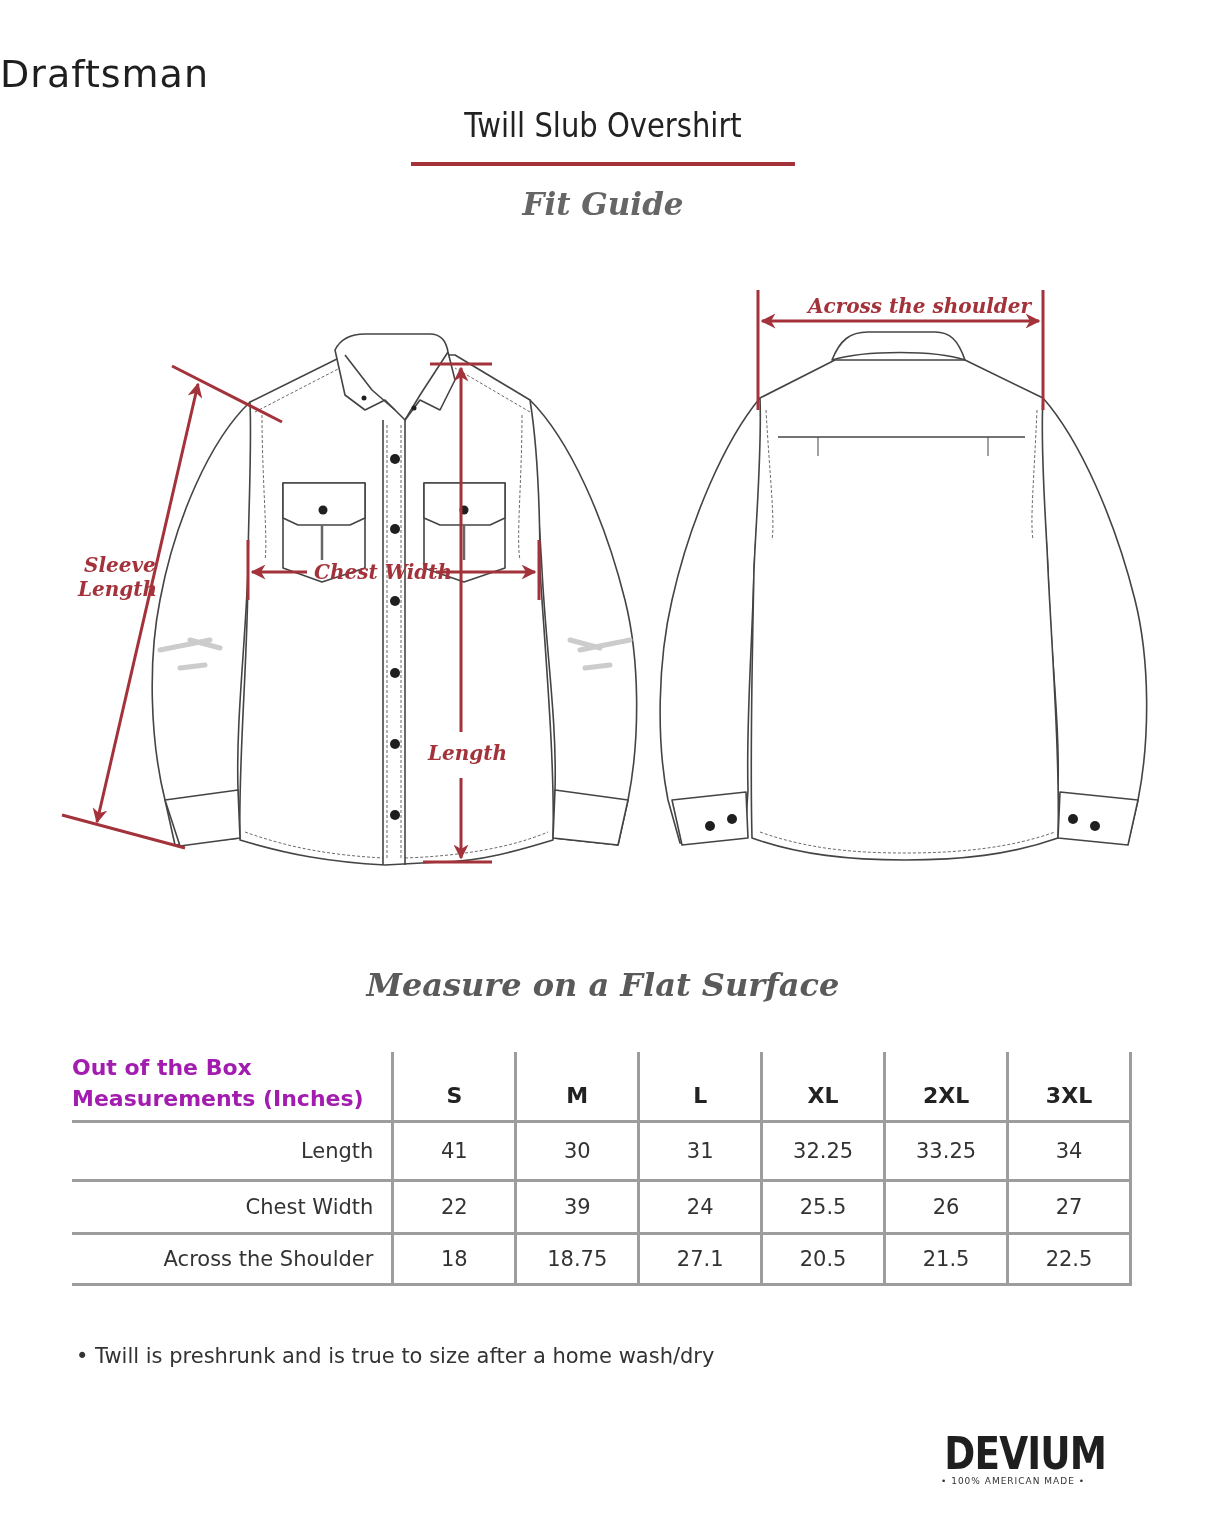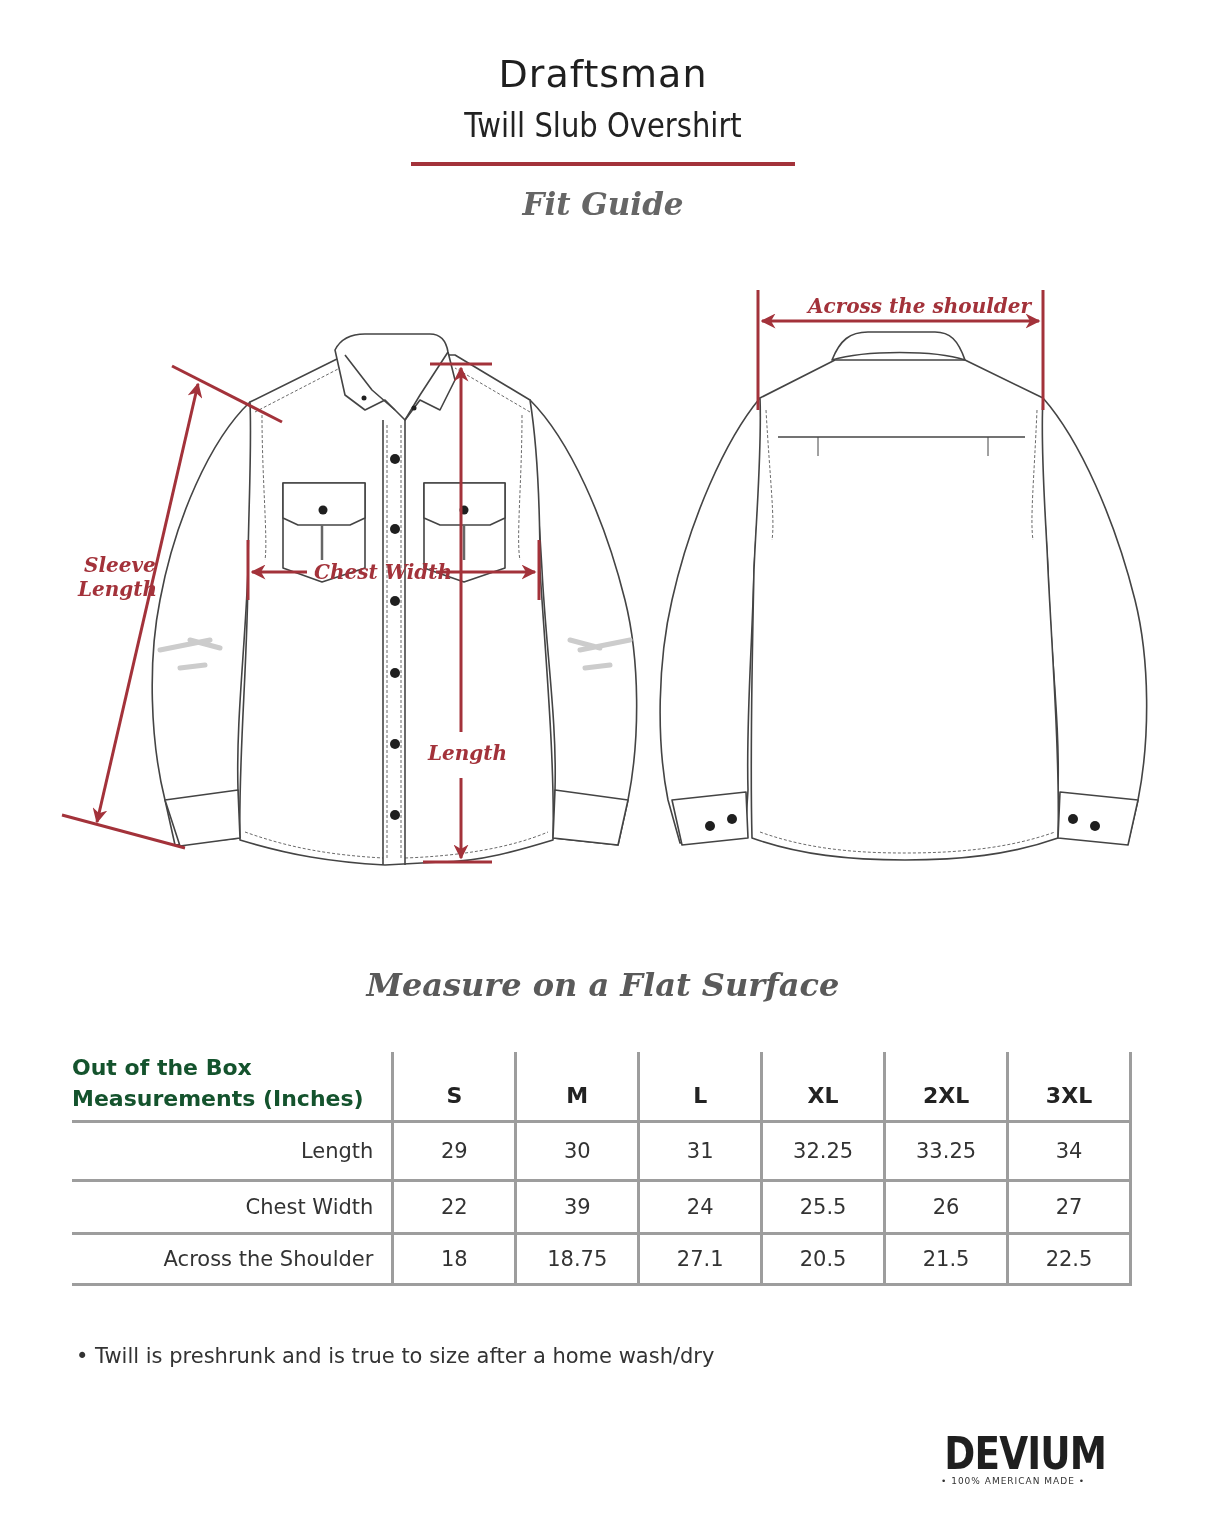--- a/index.html
+++ b/index.html
@@ -1,20 +1,20 @@
 <!DOCTYPE html>
 <html><head>
 <meta charset="utf-8">
 <style>
   * { box-sizing: border-box; margin: 0; padding: 0; }
   html, body { width: 1206px; height: 1518px; background: #ffffff; overflow: hidden; }
   body { position: relative; font-family: "DejaVu Sans", sans-serif; color: #222; }
 
   .title {
-    position: absolute; left: 0; width: 1206px; top: 52px; text-align: center;
+    position: absolute; left: 0; width: 1206px; top: 52px; text-align: left;
     font-family: "DejaVu Sans", sans-serif; font-weight: 500; font-size: 38px;
     letter-spacing: 1px; color: #1f1f1f;
   }
   .subtitle {
     position: absolute; left: 0; width: 1206px; top: 106px; text-align: center;
     font-family: "DejaVu Sans", sans-serif; font-size: 33px; color: #222;
     transform: scaleX(0.88); transform-origin: 603px 0;
   }
   .title-rule {
     position: absolute; left: 411px; top: 162px; width: 384px; height: 4px; background: #a3323a;
@@ -36,21 +36,21 @@
 
   table.size-table {
     position: absolute; left: 72px; top: 1052px; width: 1060px;
     border-collapse: collapse; font-family: "DejaVu Sans", sans-serif;
   }
   table.size-table th, table.size-table td { border: 3px solid #9d9d9d; }
   table.size-table tr > :first-child { border-left: none; }
   table.size-table thead th { border-top: none; }
   table.size-table thead th.corner {
     text-align: left; font-weight: bold; font-size: 22px; line-height: 31px;
-    color: #14532d; padding: 0 0 6px 0; width: 321px; vertical-align: bottom;
+    color: #a21caf; padding: 0 0 6px 0; width: 321px; vertical-align: bottom;
   }
   table.size-table thead th.size {
     font-size: 22px; font-weight: bold; color: #222; height: 66px;
     vertical-align: middle; padding-top: 18px; width: 123px;
   }
   table.size-table tbody td { font-size: 21px; color: #333; text-align: center; }
   table.size-table tbody td.label { text-align: right; padding-right: 18px; color: #333; }
   table.size-table tbody tr.r0 td { height: 59px; }
   table.size-table tbody tr.r1 td { height: 53px; }
   table.size-table tbody tr.r2 td { height: 53px; }
@@ -201,21 +201,21 @@
       <th class="size">M</th>
       <th class="size">L</th>
       <th class="size">XL</th>
       <th class="size">2XL</th>
       <th class="size">3XL</th>
     </tr>
   </thead>
   <tbody>
     <tr class="r0">
       <td class="label">Length</td>
-      <td>29</td>
+      <td>41</td>
       <td>30</td>
       <td>31</td>
       <td>32.25</td>
       <td>33.25</td>
       <td>34</td>
     </tr>
     <tr class="r1">
       <td class="label">Chest Width</td>
       <td>22</td>
       <td>39</td>

